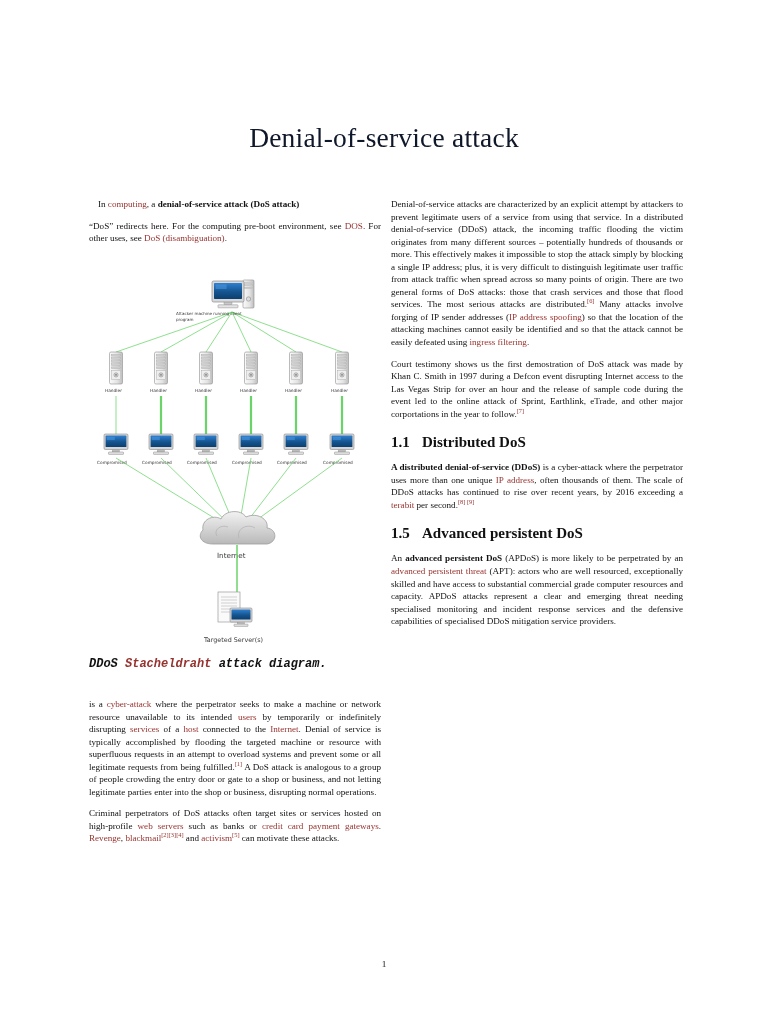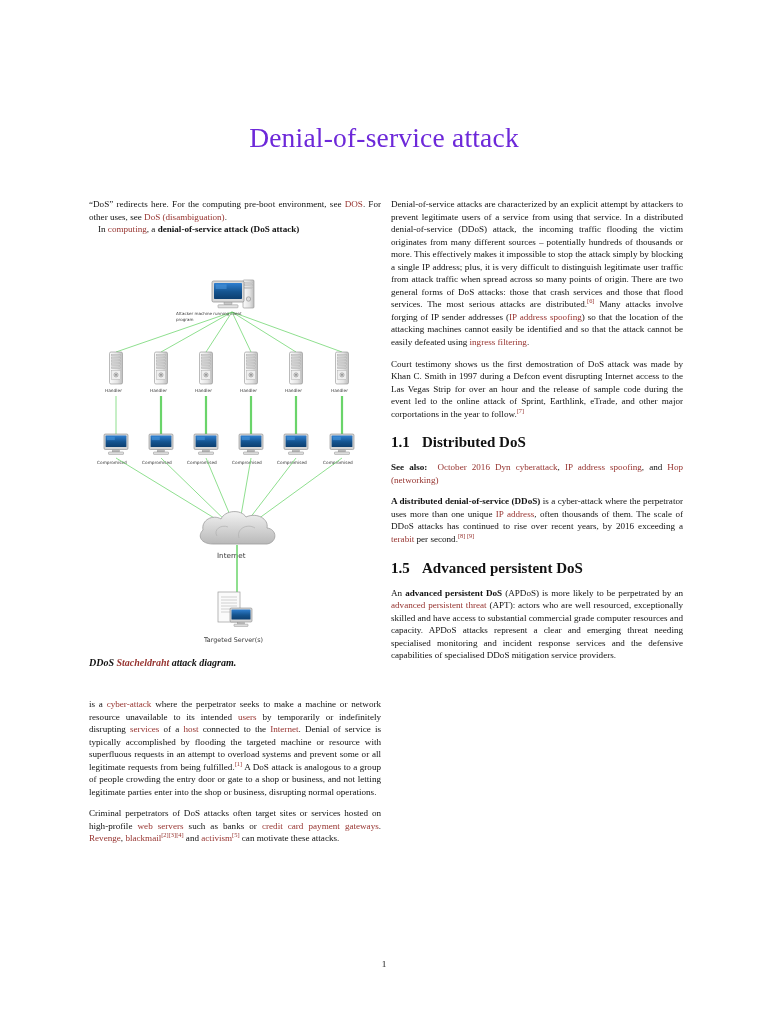--- a/index.html
+++ b/index.html
@@ -23,21 +23,21 @@
   
   .doc-title {
     position: absolute;
     top: 104px;
     left: 0;
     width: 768px;
     text-align: center;
     font-size: 27.5px;
     font-weight: normal;
     letter-spacing: 0.2px;
-    color: #6d28d9;
+    color: #0f172a;
   }
   
   .col {
     position: absolute;
     top: 198px;
     width: 292px;
     font-size: 9.1px;
     line-height: 12.55px;
     text-align: justify;
     color: #111;
@@ -88,24 +88,25 @@
     left: 0; top: 0;
     width: 292px;
     height: 388px;
   }
   .diagram svg { display: block; }
   .fig-caption {
     position: absolute;
     left: 0;
     top: 389px;
     width: 292px;
-    font-size: 10px;
+    font-size: 12px;
     font-style: italic;
     font-weight: bold;
     color: #111;
+    font-family: Liberation Mono, monospace;
   }
   .fig-caption .lnk { color: #96332f; }
 
   .node-label {
     font-family: "DejaVu Sans", "Liberation Sans", sans-serif;
     fill: #3a3a3a;
   }
   .label-tiny { font-size: 4.1px; }
   .label-sm   { font-size: 4.3px; }
   .label-md   { font-size: 6.4px; }
@@ -124,23 +125,23 @@
 </style>
 </head>
 <body>
 
 <div class="page">
 
   <h1 class="doc-title">Denial-of-service attack</h1>
 
   <div class="col col-left">
 
+    <p class="para indent"><span>In </span><span class="lnk">computing</span><span>, a </span><span class="b">denial-of-service attack (DoS attack)</span></p>
+
     <p class="para tight"><span>“DoS” redirects here. For the computing pre-boot environment, see </span><span class="lnk">DOS</span><span>. For other uses, see </span><span class="lnk">DoS (disambiguation)</span><span>.</span></p>
-
-    <p class="para indent"><span>In </span><span class="lnk">computing</span><span>, a </span><span class="b">denial-of-service attack (DoS attack)</span></p>
   </div>
 
   <div class="figure">
     <div class="diagram">
       <svg width="292" height="388" viewBox="0 0 292 388" xmlns="http://www.w3.org/2000/svg">
         <defs>
           <linearGradient id="scr" x1="0" y1="0" x2="0" y2="1">
             <stop offset="0%" stop-color="#2f7fd0"></stop>
             <stop offset="55%" stop-color="#15548f"></stop>
             <stop offset="100%" stop-color="#0d3f70"></stop>
@@ -317,21 +318,20 @@
 
   <div class="col col-right">
 
 
     <p class="para"><span>Denial-of-service attacks are characterized by an explicit attempt by attackers to prevent legitimate users of a service from using that service. In a distributed denial-of-service (DDoS) attack, the incoming traffic flooding the victim originates from many different sources – potentially hundreds of thousands or more. This effectively makes it impossible to stop the attack simply by blocking a single IP address; plus, it is very difficult to distinguish legitimate user traffic from attack traffic when spread across so many points of origin. There are two general forms of DoS attacks: those that crash services and those that flood services. The most serious attacks are distributed.</span><sup class="lnk">[6]</sup><span> Many attacks involve forging of IP sender addresses (</span><span class="lnk">IP address spoofing</span><span>) so that the location of the attacking machines cannot easily be identified and so that the attack cannot be easily defeated using </span><span class="lnk">ingress filtering</span><span>.</span></p>
 
     <p class="para"><span>Court testimony shows us the first demostration of DoS attack was made by Khan C. Smith in 1997 during a Defcon event disrupting Internet access to the Las Vegas Strip for over an hour and the release of sample code during the event led to the online attack of Sprint, Earthlink, eTrade, and other major corportations in the year to follow.</span><sup class="lnk">[7]</sup></p>
 
     <h3 class="subsec"><span class="num">1.1</span><span>Distributed DoS</span></h3>
 
-    <p class="para seealso"><span class="b">See also:</span>&nbsp; <span class="lnk">October 2016 Dyn cyberattack</span><span>, </span><span class="lnk">IP address spoofing</span><span>, and </span><span class="lnk">Hop (networking)</span></p>
 
     <p class="para"><span class="b">A distributed denial-of-service (DDoS)</span><span> is a cyber-attack where the perpetrator uses more than one unique </span><span class="lnk">IP address</span><span>, often thousands of them. The scale of DDoS attacks has continued to rise over recent years, by 2016 exceeding a </span><span class="lnk">terabit</span><span> per second.</span><sup class="lnk">[8] [9]</sup></p>
 
     <h3 class="subsec"><span class="num">1.5</span><span>Advanced persistent DoS</span></h3>
 
     <p class="para"><span>An </span><span class="b">advanced persistent DoS</span><span> (APDoS) is more likely to be perpetrated by an </span><span class="lnk">advanced persistent threat</span><span> (APT): actors who are well resourced, exceptionally skilled and have access to substantial commercial grade computer resources and capacity. APDoS attacks represent a clear and emerging threat needing specialised monitoring and incident response services and the defensive capabilities of specialised DDoS mitigation service providers.</span></p>
   </div>
 
   <div class="page-number">1</div>
 </div>

